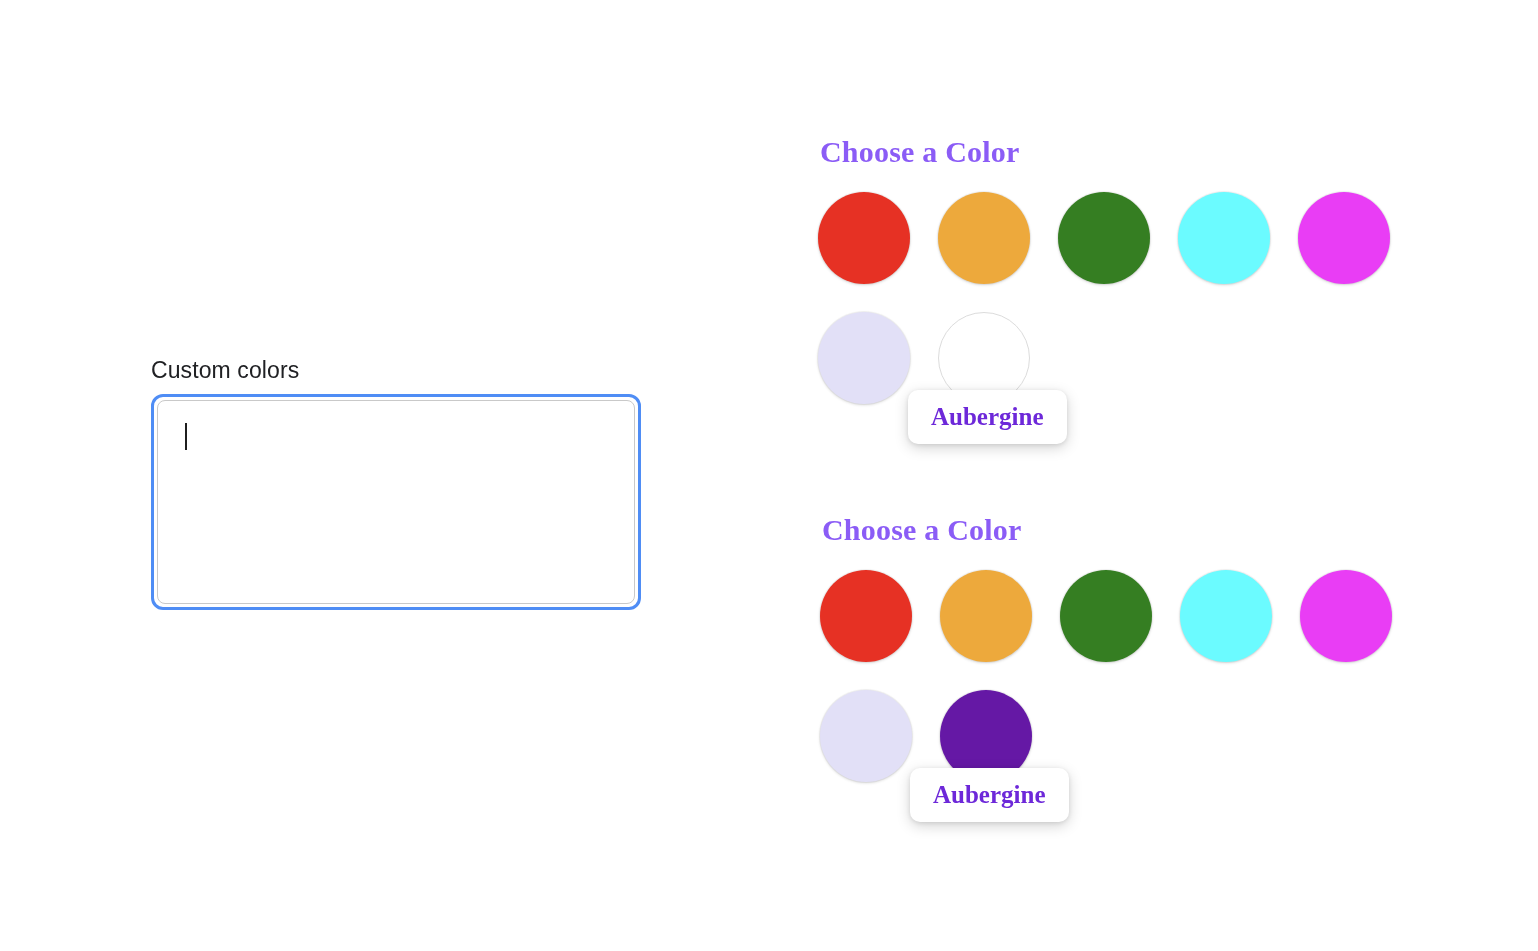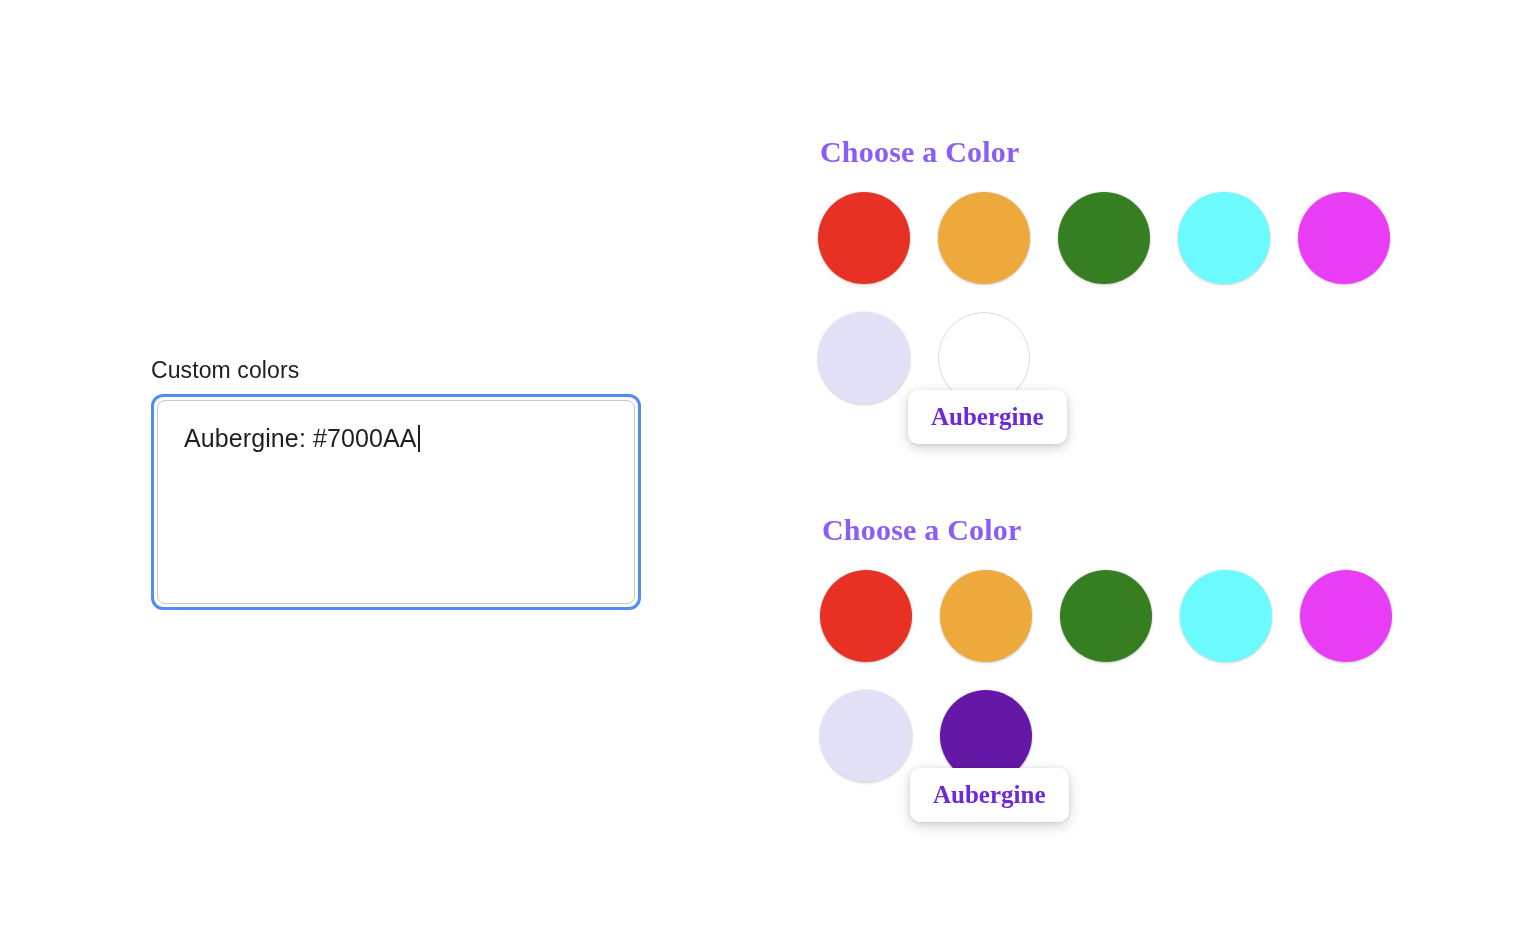--- a/index.html
+++ b/index.html
@@ -130,21 +130,21 @@
   .tooltip.t2 { left: 90px; top: 256px; }
 </style>
 </head>
 <body>
 
 <div class="custom-panel">
   <div class="custom-label">Custom colors</div>
 
   <div class="textarea-wrap">
     <div class="textarea-inner">
-      <span class="textarea-text">Aubergine: #7000AA</span><span class="caret"></span>
+      <span class="caret"></span>
     </div>
   </div>
 </div>
 
 <div class="pickers">
 
   <div class="picker-group first">
     <div class="picker-title">Choose a Color</div>
 
     <div class="swatch-row">

